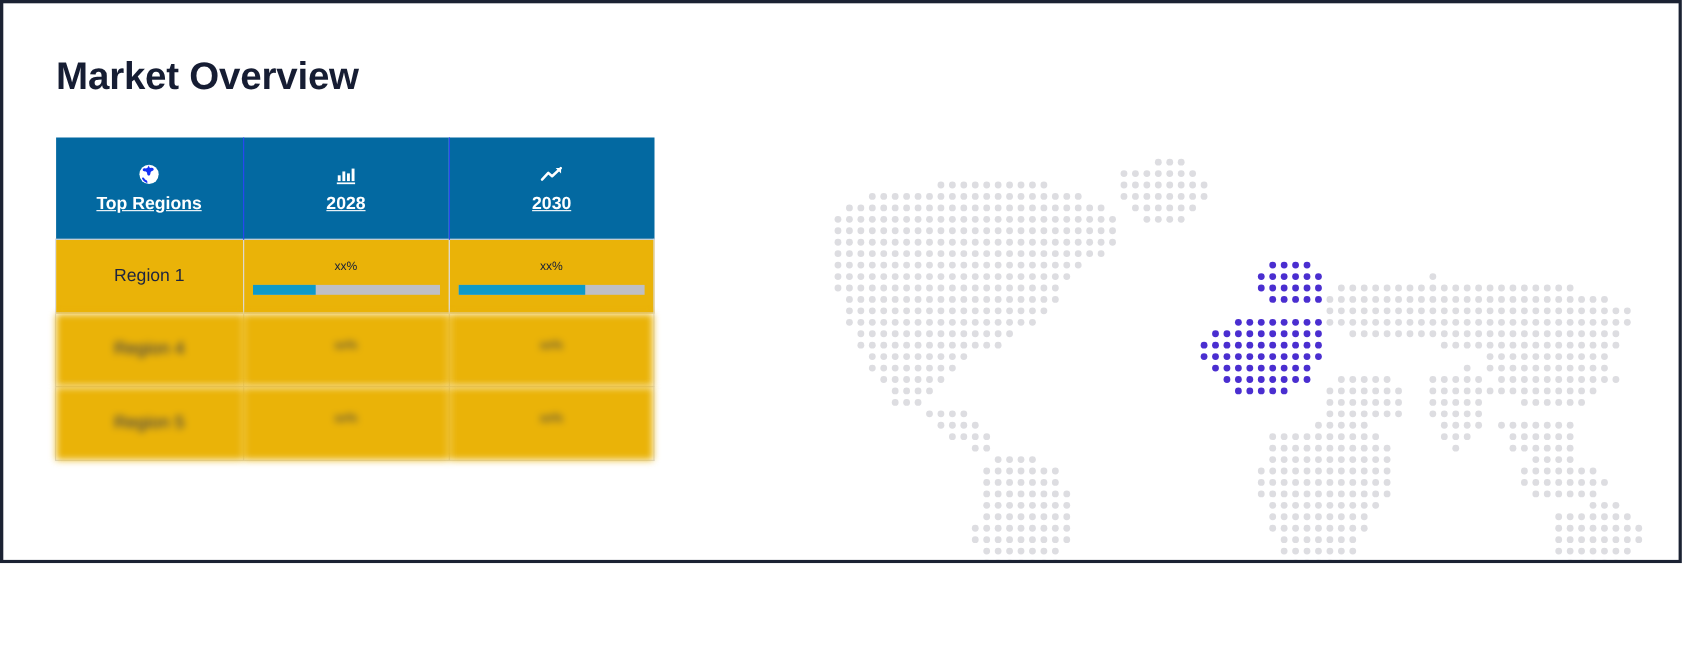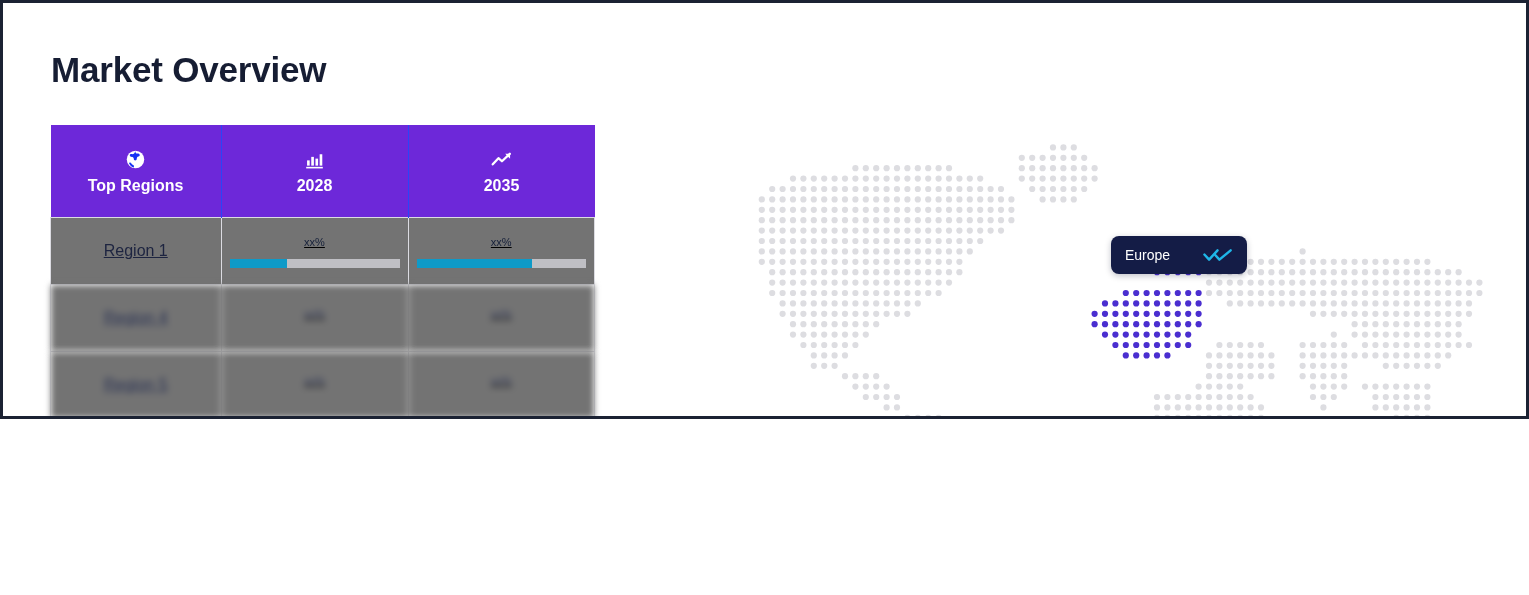--- a/index.html
+++ b/index.html
@@ -6,21 +6,21 @@
     margin: 0;
     padding: 0;
     background: #ffffff;
   }
   body {
     font-family: "Liberation Sans", sans-serif;
   }
   #page {
     position: relative;
     width: 1529px;
-    height: 419px;
+    height: 512px;
     background: #ffffff;
     border: 3px solid #1b2233;
     box-sizing: border-box;
     overflow: hidden;
   }
 
   
   #page-title {
     position: absolute;
     left: 48px;
@@ -40,49 +40,49 @@
     width: 543px;
     border-collapse: collapse;
     table-layout: fixed;
   }
   #region-table td, #region-table th {
     padding: 0;
     margin: 0;
   }
 
   .th-cell {
-    background: #6d28d9;
+    background: #0369a1;
     color: #ffffff;
     height: 92px;
     vertical-align: middle;
     text-align: center;
     border-right: 1px solid #2a45f7;
+    text-decoration: underline;
   }
   .th-cell:last-child { border-right: none; }
   .th-icon {
     display: block;
     height: 24px;
     line-height: 24px;
     margin-bottom: 5px;
   }
   .th-icon svg { vertical-align: middle; }
   .th-label {
     display: block;
     font-size: 16px;
     line-height: 20px;
     color: #ffffff;
   }
 
   .row-cell {
-    background: #737373;
+    background: #eab308;
     border: 1px solid #dcdce2;
     height: 66px;
     vertical-align: middle;
     text-align: center;
-    text-decoration: underline;
   }
   .row-region {
     font-size: 16px;
     color: #1d2440;
   }
   .metric-wrap {
     display: block;
     padding: 0 8px;
   }
   .metric-val {
@@ -169,21 +169,21 @@
           </span>
           <span class="th-label">2028</span>
         </th>
         <th class="th-cell" style="width:186px;">
           <span class="th-icon">
             <svg width="23" height="21" viewBox="0 0 26 24">
               <path d="M3 17.5 L9.5 10.5 L13.5 14 L22.5 5.5" stroke="#ffffff" stroke-width="2.6" fill="none" stroke-linecap="round" stroke-linejoin="round"></path>
               <path d="M22.8 5.3 L22.8 11.2 L17.2 5.3 Z" fill="#ffffff"></path>
             </svg>
           </span>
-          <span class="th-label">2035</span>
+          <span class="th-label">2030</span>
         </th>
       </tr>
     </thead>
     <tbody id="table-body">
         <tr>
           <td class="row-cell row-region">Region 1</td>
           <td class="row-cell">
             <span class="metric-wrap">
               <span class="metric-val">xx%</span>
               <span class="bar-track" style="background: rgb(191, 191, 196);">
@@ -1235,24 +1235,15 @@
         <circle cx="606.0" cy="409.2" r="3.1" fill="#dddde1"></circle>
         <circle cx="907.6" cy="409.2" r="3.1" fill="#dddde1"></circle>
         <circle cx="294.0" cy="419.6" r="3.1" fill="#dddde1"></circle>
         <circle cx="304.4" cy="419.6" r="3.1" fill="#dddde1"></circle>
         <circle cx="314.8" cy="419.6" r="3.1" fill="#dddde1"></circle>
         <circle cx="325.2" cy="419.6" r="3.1" fill="#dddde1"></circle>
         <circle cx="335.6" cy="419.6" r="3.1" fill="#dddde1"></circle>
         <circle cx="346.0" cy="419.6" r="3.1" fill="#dddde1"></circle>
       </svg>
 
-    <div id="europe-tooltip">
-      <span class="tt-label">Europe</span>
-      <span class="tt-icon">
-        <svg width="30" height="16" viewBox="0 0 32 17">
-          <path d="M1.5 8 L6.5 13.5 L15.5 3.5" stroke="#1fb6e8" stroke-width="2.6" fill="none" stroke-linecap="round" stroke-linejoin="round"></path>
-          <path d="M12.5 8 L17.5 13.5 L29.5 3.5" stroke="#1fb6e8" stroke-width="2.6" fill="none" stroke-linecap="round" stroke-linejoin="round"></path>
-        </svg>
-      </span>
-    </div>
   </div>
 
 </div>
 
 </body></html>

